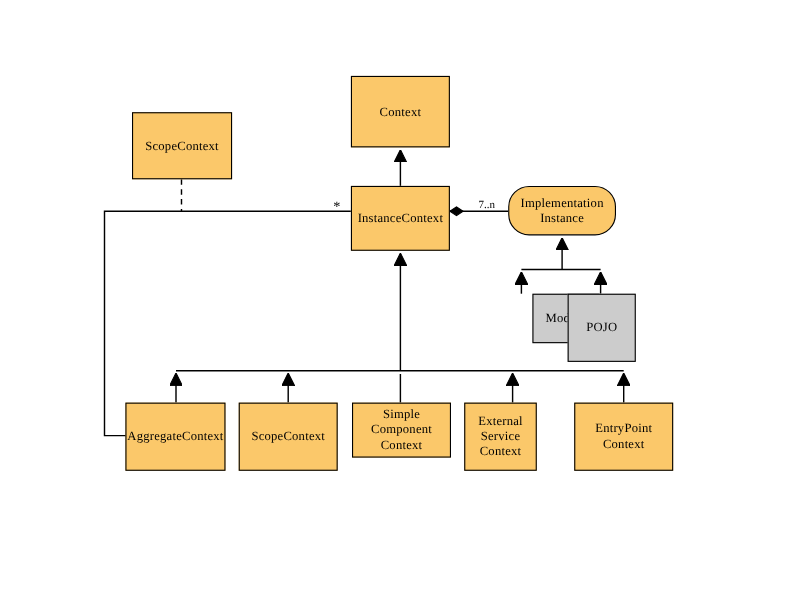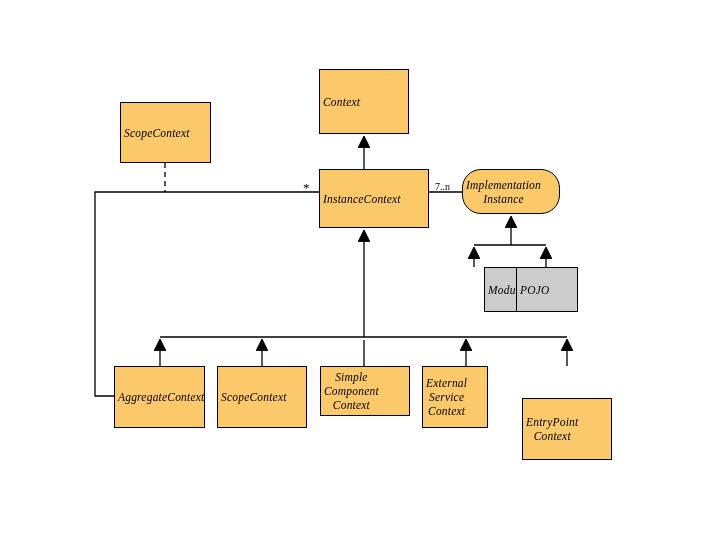--- a/index.html
+++ b/index.html
@@ -26,23 +26,22 @@
     width: 720px;
     height: 540px;
     pointer-events: none;
   }
   .uml-box {
     position: absolute;
     box-sizing: border-box;
     border: 1px solid #000000;
     display: flex;
     align-items: center;
-    justify-content: flex-start;
+    justify-content: center;
     text-align: center;
-    font-style: italic;
     font-size: 11.5px;
     line-height: 14px;
     color: #000000;
     letter-spacing: 0.2px;
     padding: 2px 3px;
   }
   .uml-box.orange { background: #fbc86a; }
   .uml-box.gray   { background: #cccccc; }
   .box-label {
     display: block;
@@ -110,34 +109,34 @@
   </svg>
 
   <div class="uml-box orange" style="left:120px; top:102px; width:91px; height:61px;">
     <span class="box-label">ScopeContext</span>
   </div>
 
   <div class="uml-box orange" style="left:319px; top:69px; width:90px; height:65px;">
     <span class="box-label">Context</span>
   </div>
 
-  <div class="uml-box orange" style="left:319px; top:169px; width:110px; height:59px;">
+  <div class="uml-box orange" style="left:319px; top:169px; width:90px; height:59px;">
     <span class="box-label">InstanceContext</span>
   </div>
 
   <div class="uml-box orange" style="left:462px; top:169px; width:98px; height:45px;border-radius:19px;">
     <span class="box-label">Implementation
 Instance</span>
   </div>
 
   <div class="uml-box gray" style="left:444px; top:267px; width:61px; height:45px;margin-left:40px;">
     <span class="box-label">Module</span>
   </div>
 
-  <div class="uml-box gray" style="left:516px; top:267px; width:62px; height:45px;">
+  <div class="uml-box gray" style="left:516px; top:267px; width:62px; height:62px;">
     <span class="box-label">POJO</span>
   </div>
 
   <div class="uml-box orange" style="left:114px; top:366px; width:91px; height:62px;">
     <span class="box-label">AggregateContext</span>
   </div>
 
   <div class="uml-box orange" style="left:217px; top:366px; width:90px; height:62px;">
     <span class="box-label">ScopeContext</span>
   </div>
@@ -147,21 +146,21 @@
 Component
 Context</span>
   </div>
 
   <div class="uml-box orange" style="left:422px; top:366px; width:66px; height:62px;">
     <span class="box-label">External
 Service
 Context</span>
   </div>
 
-  <div class="uml-box orange" style="left:522px; top:366px; width:90px; height:62px;margin-top:32px;">
+  <div class="uml-box orange" style="left:522px; top:366px; width:90px; height:62px;">
     <span class="box-label">EntryPoint
 Context</span>
   </div>
 
   <div class="edge-label mult-star" style="left:303px; top:180px;">*</div>
 
   <div class="edge-label" style="left:435px; top:181px;">7..n</div>
 
 </div>
 

